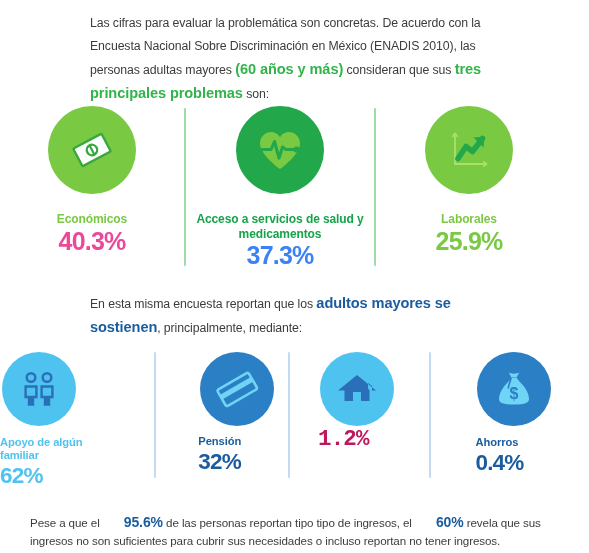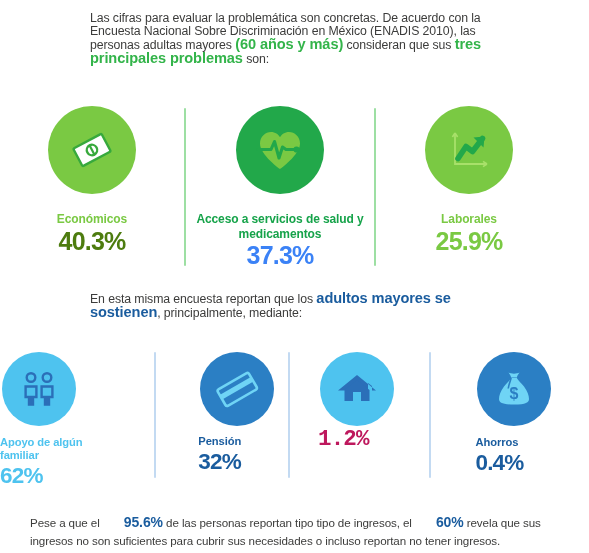--- a/index.html
+++ b/index.html
@@ -13,21 +13,21 @@
     position: relative;
     font-family: "Liberation Sans", sans-serif;
     color: #3c3c3b;
     overflow: hidden;
   }
 
   
   .para {
     position: absolute;
     font-size: 12.3px;
-    line-height: 13px;
+    line-height: 23px;
     color: #3c3c3b;
     letter-spacing: -0.1px;
   }
   .g-em { color: #33b44a; font-weight: bold; font-size: 14.6px; }
   .b-em { color: #1a5c9e; font-weight: bold; font-size: 14.6px; }
 
   #intro-text {
     left: 90px;
     top: 12px;
     width: 412px;
@@ -126,21 +126,21 @@
         <svg width="56" height="56" viewBox="0 0 56 56">
           <g transform="rotate(-28 28 28)">
             <rect x="12" y="18" width="32" height="20" rx="1.5" fill="#ffffff" stroke="#37a93c" stroke-width="2.4"></rect>
             <circle cx="28" cy="28" r="5.2" fill="none" stroke="#37a93c" stroke-width="2.4"></circle>
             <path d="M28 22.4 L28 33.6" stroke="#37a93c" stroke-width="2.2"></path>
           </g>
         </svg>
       </span>
     </div>
     <div class="lbl" style="color:#7ac943;">Económicos</div>
-    <div class="pct" style="color:#4d7c0f;">40.3%</div>
+    <div class="pct" style="color:#ec4899;">40.3%</div>
   </div>
 
   <div class="divider green"></div>
 
   <div class="cell center" style="width:188px;">
     <div class="circle" style="width:88px;height:88px;background:#22a84a;">
       <span>
         <svg width="58" height="58" viewBox="0 0 58 58">
           <path d="M29 48 C29 48 9 34 9 22.5 C9 15.5 14.5 11 20 11 C24.2 11 27.4 13.4 29 16.2 C30.6 13.4 33.8 11 38 11 C43.5 11 49 15.5 49 22.5 C49 34 29 48 29 48 Z" fill="#7ac943"></path>
           <path d="M7 28.5 L20 28.5 L23.5 20.5 L28 37 L31.5 26 L35 28.5 L44 28.5" fill="none" stroke="#22a84a" stroke-width="3.1" stroke-linecap="round" stroke-linejoin="round"></path>

